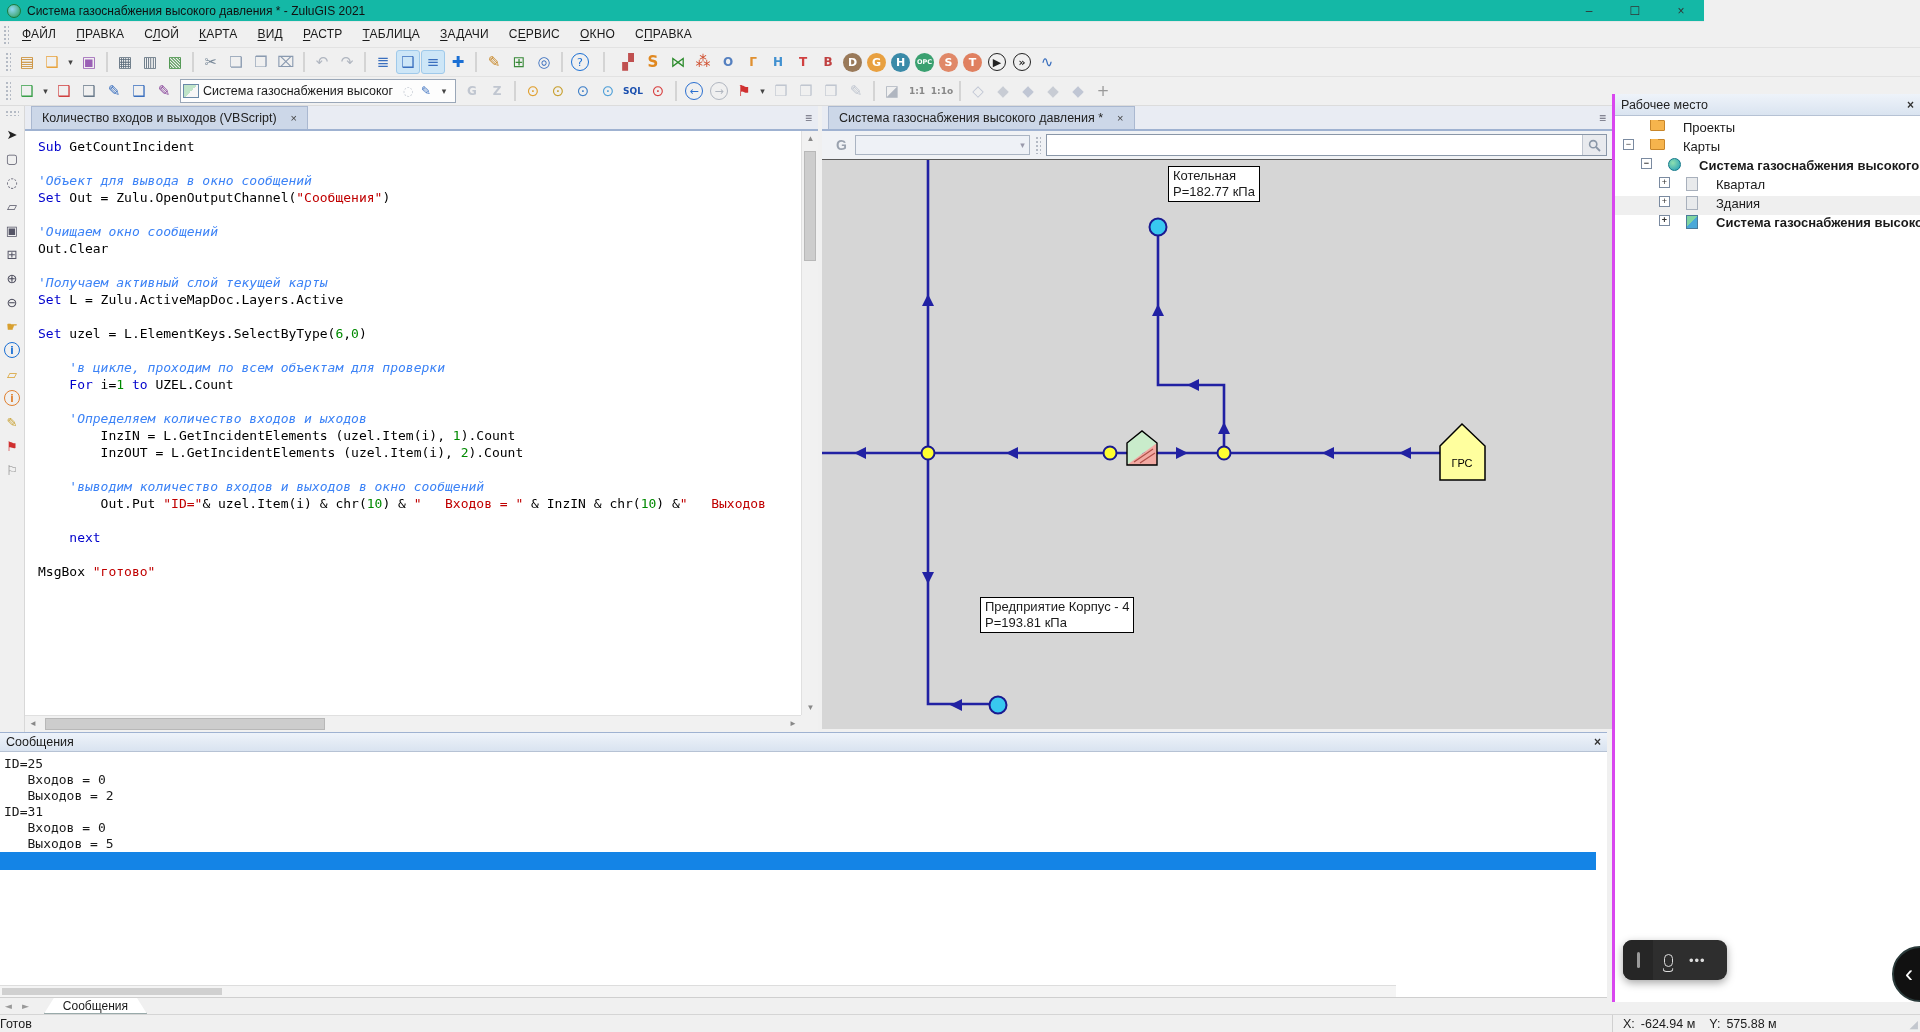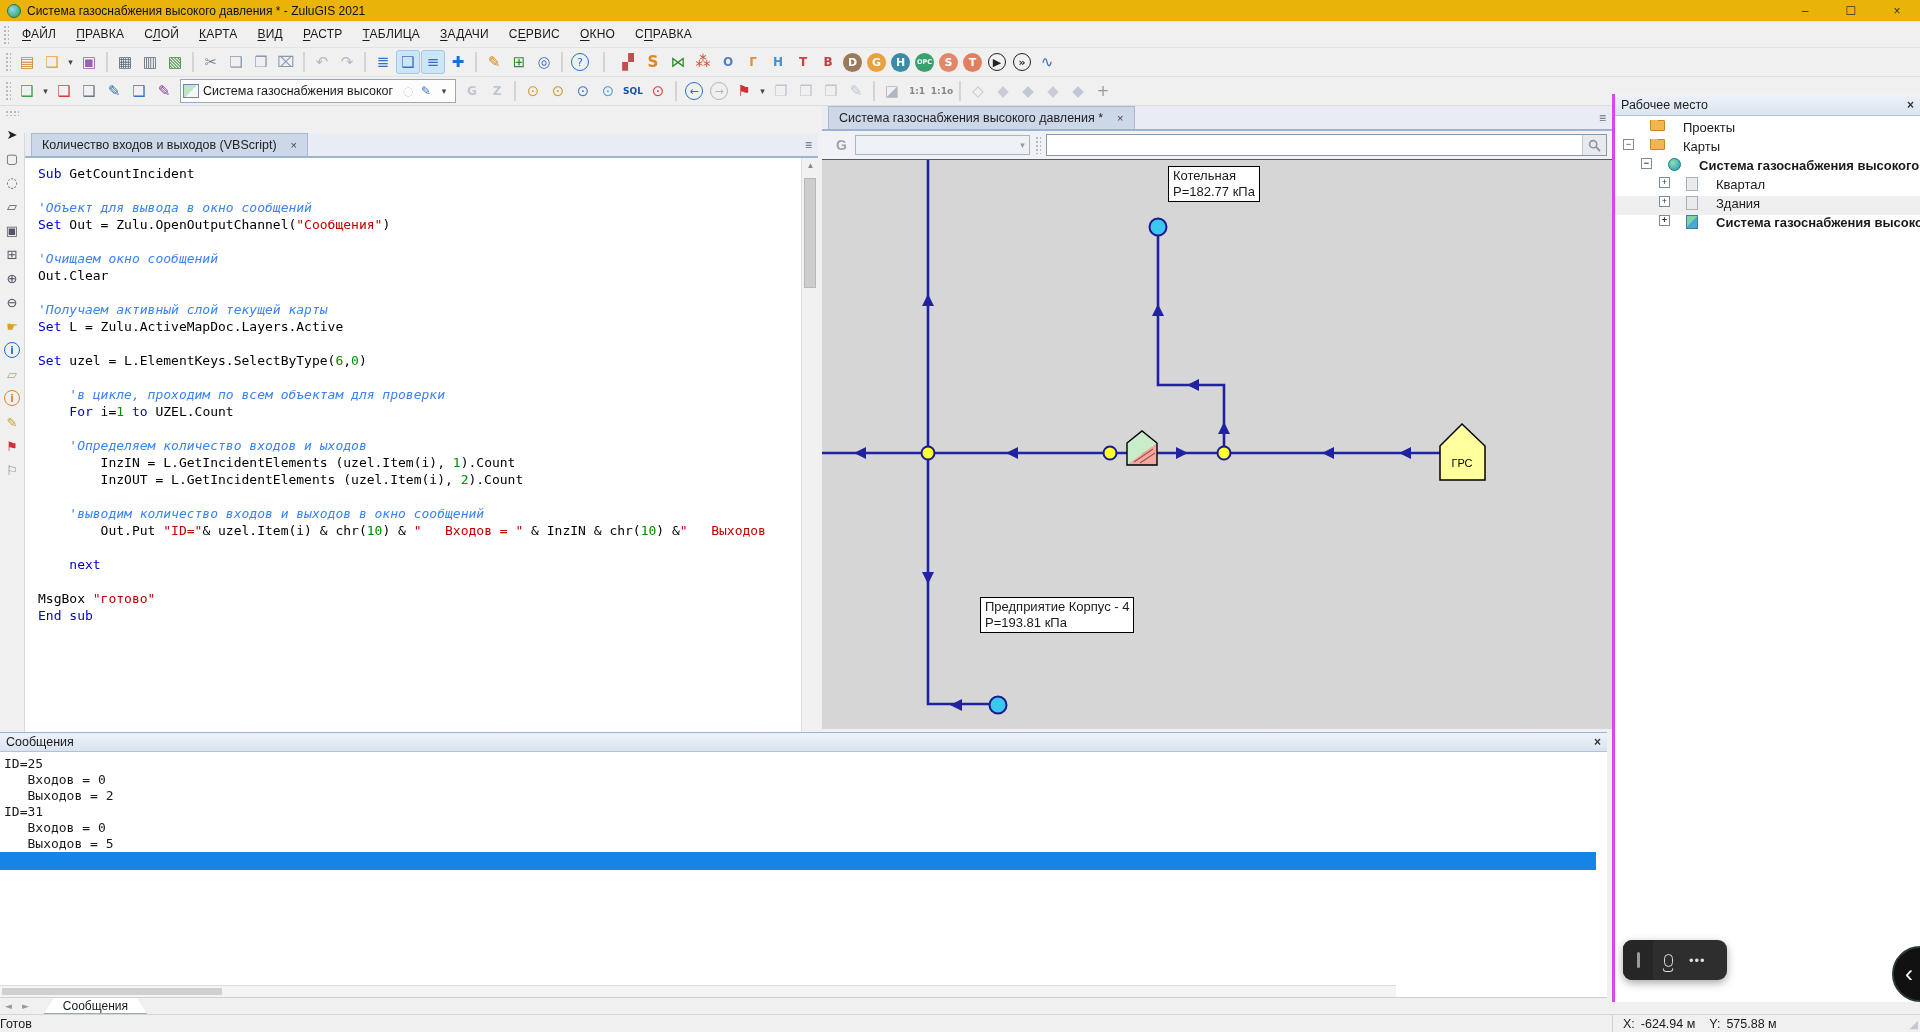--- a/index.html
+++ b/index.html
@@ -1,21 +1,21 @@
 <!DOCTYPE html>
 <html><head>
 <meta charset="utf-8">
 <style>
   * { margin:0; padding:0; box-sizing:border-box; }
   html,body { width:1920px; height:1032px; overflow:hidden; }
   body { font-family:"Liberation Sans", sans-serif; background:#f0f0f0; color:#1a1a1a; }
   .wrap { position:relative; width:1920px; height:1032px; overflow:hidden; background:#f0f0f0; }
 
   
-  .titlebar { position:absolute; left:0; top:0; width:1920px; height:22px; background:#eab308; display:flex; align-items:center; border-bottom:1px solid #e6e6e6; }
+  .titlebar { position:absolute; left:0; top:0; width:1704px; height:22px; background:#14b8a6; display:flex; align-items:center; border-bottom:1px solid #e6e6e6; }
   .appicon { width:14px; height:14px; border-radius:50%; margin:0 6px 0 7px; background:radial-gradient(circle at 35% 35%, #8fd8f2, #2a9a50); border:1px solid #1d7a3e; flex:none; }
   .title-text { font-size:12px; color:#111; }
   .wctrls { margin-left:auto; display:flex; height:22px; }
   .wbtn { width:46px; height:22px; display:flex; align-items:center; justify-content:center; font-size:12px; color:#333; }
 
   
   .menubar { position:absolute; left:0; top:22px; width:1920px; height:25px; background:#f0f0f0; display:flex; align-items:center; }
   .mi { padding:0 10px; height:25px; line-height:25px; font-size:12px; color:#1a1a1a; letter-spacing:.2px; }
   .mi u { text-underline-offset:2px; }
 
@@ -48,21 +48,21 @@
   .lti { width:22px; height:22px; display:flex; align-items:center; justify-content:center; font-family:"DejaVu Sans",sans-serif; font-size:13px; margin:1px 0; border-radius:3px; }
   .lti.circ { border:1.5px solid currentColor; border-radius:50%; width:16px; height:16px; font-size:10px; font-weight:bold; margin:4px 0; }
 
   
   .tabstrip { position:absolute; left:0; top:0; right:0; height:25px; background:#e9ecf3; border-bottom:2px solid #9fb2d1; display:flex; align-items:flex-end; }
   .dtab { height:23px; background:#ccd7e8; border:1px solid #aab8d0; border-bottom:none; display:flex; align-items:center; padding:0 10px; font-size:12.5px; color:#222; margin-left:6px; }
   .dtab .x { margin-left:14px; font-size:11px; color:#444; }
   .strip-menu { margin-left:auto; margin-bottom:4px; margin-right:6px; color:#667; font-size:12px; }
 
   
-  .codepanel { position:absolute; left:24px; top:106px; width:794px; height:626px; background:#fff; border-left:1px solid #d8d8d8;margin-top:27px; }
+  .codepanel { position:absolute; left:24px; top:106px; width:794px; height:626px; background:#fff; border-left:1px solid #d8d8d8; }
   .editor { position:absolute; left:0; top:25px; right:17px; bottom:17px; background:#fff; overflow:hidden; padding:7px 0 0 13px; }
   .cl { height:17px; line-height:17px; white-space:pre; font-family:"DejaVu Sans Mono", monospace; font-size:13px; }
   .tk-k { color:#0000cc; }
   .tk-c { color:#3b82f6; font-style:italic; }
   .tk-s { color:#c00000; }
   .tk-n { color:#008a00; }
   .tk-p { color:#000; }
   .vscroll { position:absolute; top:25px; right:0; width:17px; bottom:17px; background:#f1f1f1; border-left:1px solid #e0e0e0; }
   .vscroll .thumb { position:absolute; left:2px; right:2px; top:20px; height:110px; background:#cdcdcd; border:1px solid #b8b8b8; }
   .vscroll::before, .vscroll::after { position:absolute; left:0; width:17px; text-align:center; font-size:8px; color:#888; }
@@ -514,21 +514,20 @@
         <div class="cl"><span class="tk-c">    'Определяем количество входов и ыходов</span></div>
         <div class="cl"><span class="tk-p">        InzIN = L.GetIncidentElements (uzel.Item(i), </span><span class="tk-n">1</span><span class="tk-p">).Count</span></div>
         <div class="cl"><span class="tk-p">        InzOUT = L.GetIncidentElements (uzel.Item(i), </span><span class="tk-n">2</span><span class="tk-p">).Count</span></div>
         <div class="cl">&nbsp;</div>
         <div class="cl"><span class="tk-c">    'выводим количество входов и выходов в окно сообщений</span></div>
         <div class="cl"><span class="tk-p">        Out.Put </span><span class="tk-s">"ID="</span><span class="tk-p">&amp; uzel.Item(i) &amp; chr(</span><span class="tk-n">10</span><span class="tk-p">) &amp; </span><span class="tk-s">"   Входов = "</span><span class="tk-p"> &amp; InzIN &amp; chr(</span><span class="tk-n">10</span><span class="tk-p">) &amp;</span><span class="tk-s">"   Выходов</span></div>
         <div class="cl">&nbsp;</div>
         <div class="cl"><span class="tk-p">    </span><span class="tk-k">next</span></div>
         <div class="cl">&nbsp;</div>
         <div class="cl"><span class="tk-p">MsgBox </span><span class="tk-s">"готово"</span></div>
-        <div class="cl"><span class="tk-k">End sub</span></div>
       </div>
     <div class="vscroll">
         <span class="thumb"></span>
       </div>
     <div class="hscroll">
         <span class="thumb"></span>
       </div>
     <div class="corner"></div>
   </div>
 

